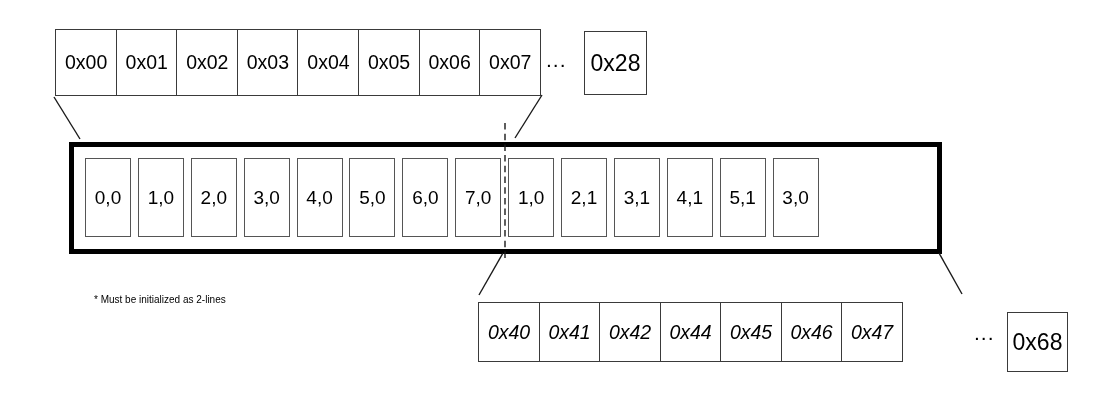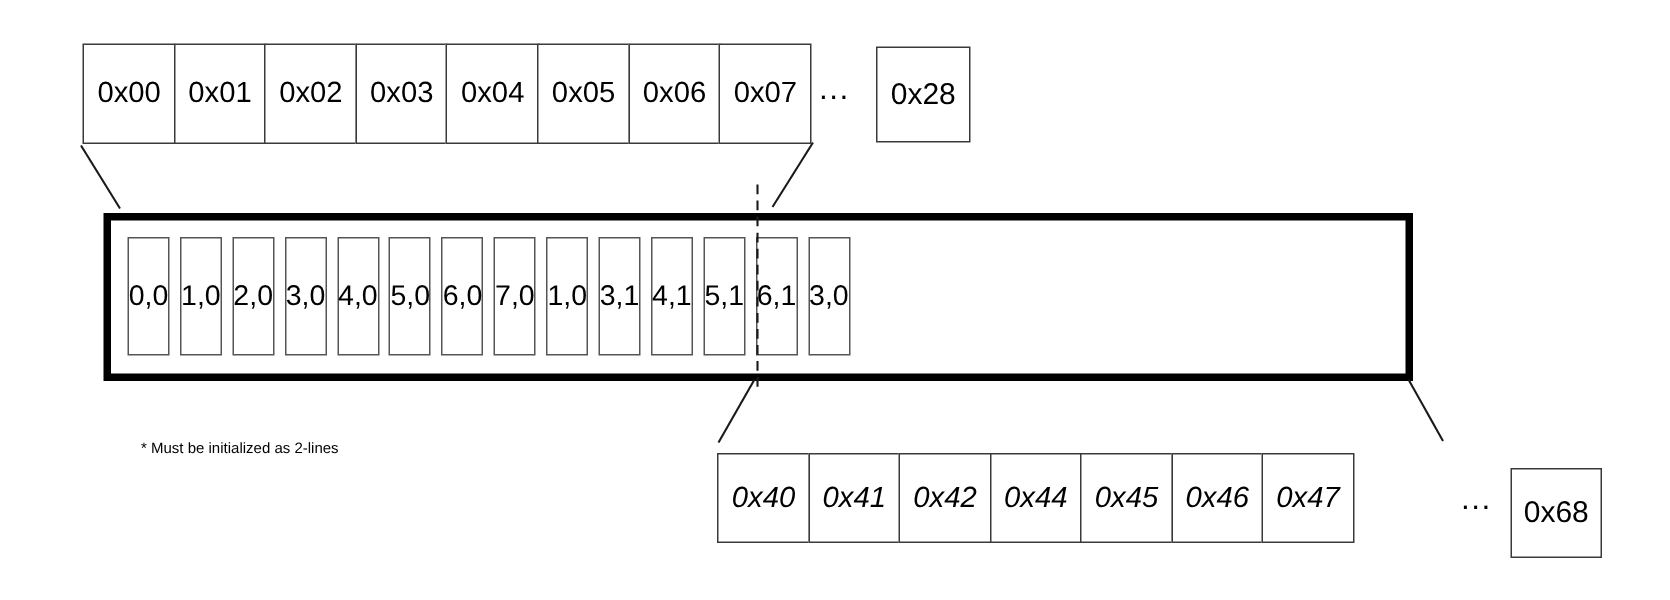--- a/index.html
+++ b/index.html
@@ -40,21 +40,21 @@
   #bottom-strip .acell { width: 62.1px; height: 60px; }
 
   .lone {
     position: absolute;
     box-sizing: border-box;
     border: 1.6px solid #3a3a3a;
     background: #ffffff;
     display: flex;
     align-items: center;
     justify-content: center;
-    font-size: 20px;
+    font-size: 23px;
   }
   #lone-top { left: 584px; top: 31px; width: 63px; height: 64px; }
   #lone-bottom { left: 1007px; top: 302px; width: 61px; height: 60px; margin-top: 10px; }
 
   .dots {
     position: absolute;
     font-size: 21px;
     line-height: 21px;
     letter-spacing: 1px;
   }
@@ -71,21 +71,21 @@
     box-sizing: border-box;
     border: 5px solid #000000;
     background: #ffffff;
     display: flex;
     align-items: flex-start;
     padding: 11px 0 0 11px;
     gap: 6.9px;
   }
   .bcell {
     box-sizing: border-box;
-    width: 28px;
+    width: 46px;
     height: 79px;
     border: 1.8px solid #555555;
     background: #ffffff;
     display: flex;
     align-items: center;
     justify-content: center;
     font-size: 19px;
     flex: 0 0 auto;
   }
 
@@ -135,24 +135,24 @@
   <div id="buffer">
     <div class="bcell">0,0</div>
     <div class="bcell">1,0</div>
     <div class="bcell">2,0</div>
     <div class="bcell">3,0</div>
     <div class="bcell">4,0</div>
     <div class="bcell">5,0</div>
     <div class="bcell">6,0</div>
     <div class="bcell">7,0</div>
     <div class="bcell">1,0</div>
+    <div class="bcell">2,1</div>
     <div class="bcell">3,1</div>
     <div class="bcell">4,1</div>
     <div class="bcell">5,1</div>
-    <div class="bcell">6,1</div>
     <div class="bcell">3,0</div>
   </div>
 
   <svg id="overlay" viewBox="0 0 1113 400" xmlns="http://www.w3.org/2000/svg">
     <line x1="54" y1="97" x2="80" y2="139"></line>
     <line x1="542" y1="95" x2="515" y2="138"></line>
     <line x1="503" y1="253" x2="479" y2="295"></line>
     <line x1="939" y1="253" x2="962" y2="294"></line>
     <line class="dashed" x1="505" y1="123" x2="505" y2="261"></line>
   </svg>

